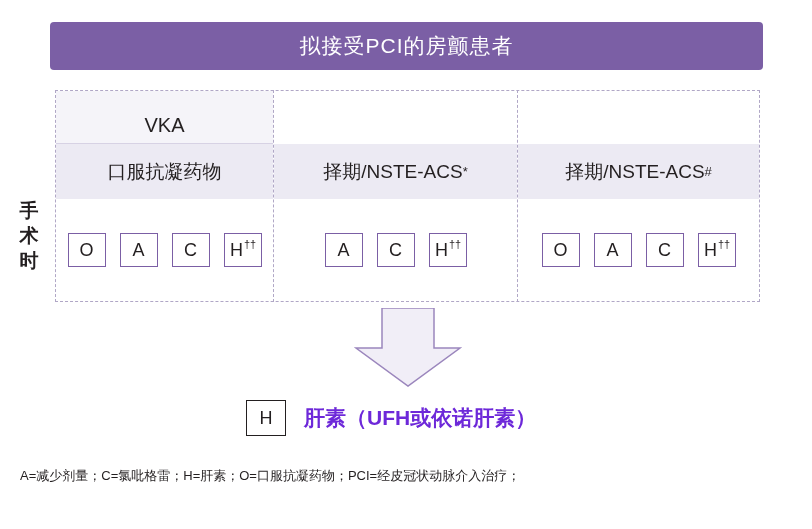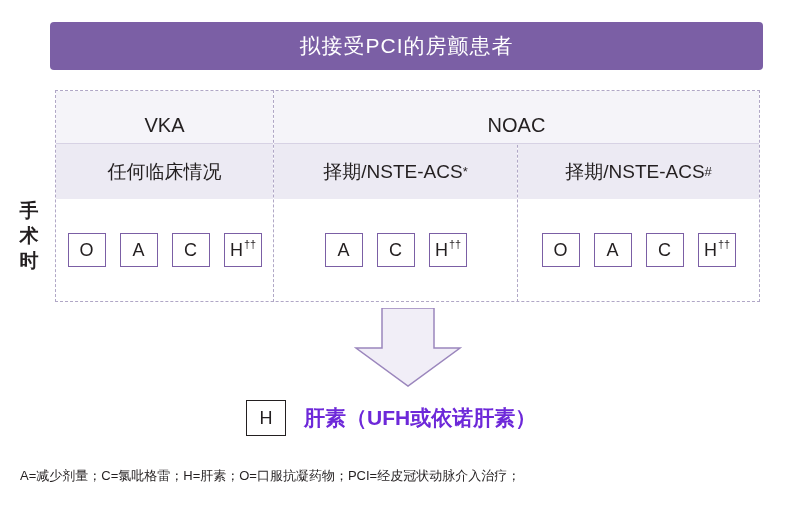--- a/index.html
+++ b/index.html
@@ -219,26 +219,23 @@
 
   <div class="left-label">
     <div>手</div>
     <div>术</div>
     <div>时</div>
   </div>
 
   <div class="hdr vka">
     <span class="hdr-text">VKA</span>
   </div>
-  <div class="hdr noac">
-    <span class="hdr-text">NOAC</span>
-  </div>
 
   <div class="subhdr c1">
-    <span class="subhdr-text">任何临床情况</span>
+    <span class="subhdr-text">口服抗凝药物</span>
   </div>
   <div class="subhdr c2">
     <span class="subhdr-text">择期/NSTE-ACS</span>
       <span class="sup">*</span>
   </div>
   <div class="subhdr c3">
     <span class="subhdr-text">择期/NSTE-ACS</span>
       <span class="sup">#</span>
   </div>
 

